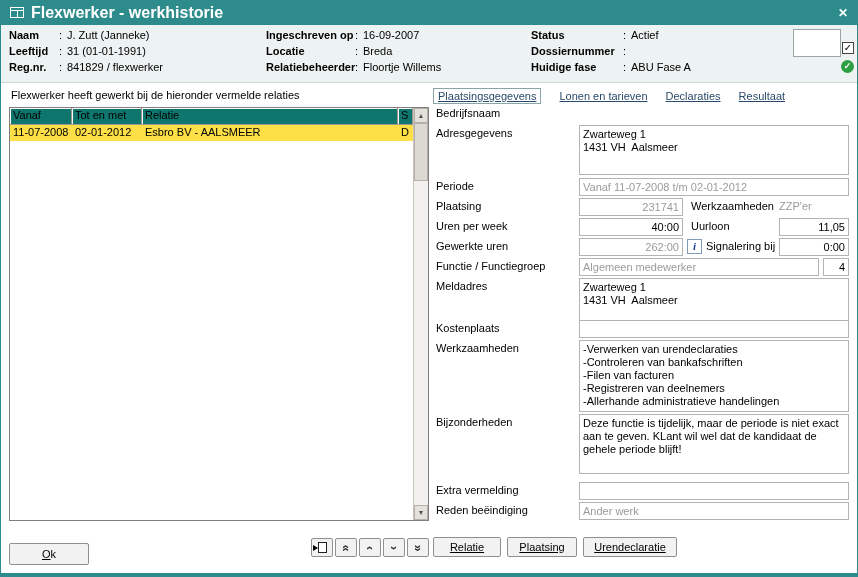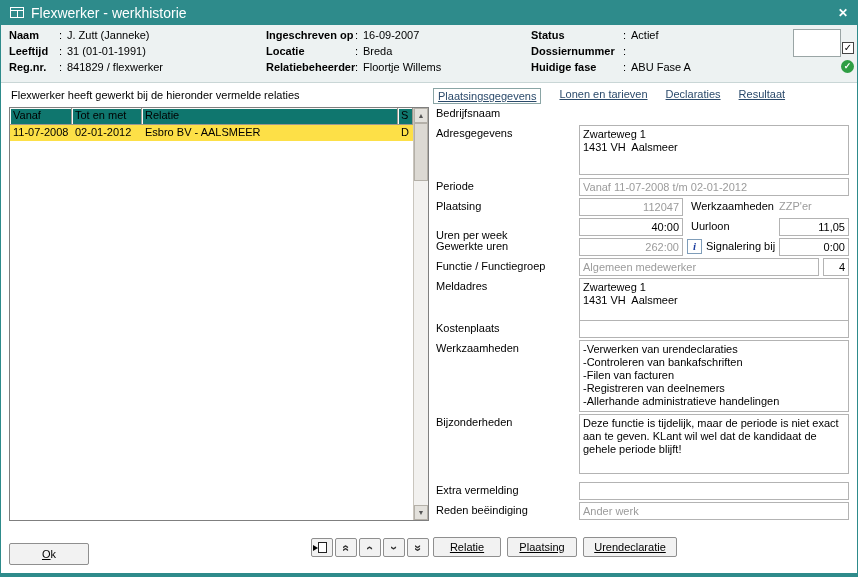--- a/index.html
+++ b/index.html
@@ -1,19 +1,19 @@
 <!DOCTYPE html>
 <html><head>
 <meta charset="utf-8">
 <style>
   *{margin:0;padding:0;box-sizing:border-box}
   body{font-family:"Liberation Sans",sans-serif;background:#ffffff}
   .window{position:relative;width:858px;height:577px;background:#fff;border:1px solid #2e8b8b;border-bottom:4px solid #2e8b8b;overflow:hidden;font-size:11px;color:#000}
   .titlebar{position:absolute;left:0;top:0;width:100%;height:24px;background:#2e8b8b;display:flex;align-items:center;gap:7px;padding:0 9px;color:#fff}
-  .titlebar .title{font-weight:normal;font-size:14px}
+  .titlebar .title{font-weight:bold;font-size:16px}
   .titlebar .close{margin-left:auto;font-weight:bold;font-size:12px;cursor:default}
   .header{position:absolute;left:0;top:24px;width:100%;height:58px;background:#edf2f2;border-bottom:1px solid #c9d6d6}
   .hl{position:absolute;font-weight:bold;white-space:nowrap}
   .hc{position:absolute}
   .hc::before{content:":"}
   .hv{position:absolute;white-space:nowrap}
   .photo{position:absolute;width:48px;height:28px;background:#fff;border:1px solid #9aa5a5}
   .chk{position:absolute;width:12px;height:12px;border:1px solid #444;background:#fff;text-align:center;line-height:10px;font-size:10px}
   .okc{position:absolute;width:13px;height:13px;border-radius:50%;background:#2e9e44;color:#fff;text-align:center;line-height:13px;font-size:9px;font-weight:bold}
   .caption{position:absolute;white-space:nowrap}
@@ -29,21 +29,21 @@
   .sbtn.up{top:0}
   .sbtn.down{bottom:0}
   .sthumb{position:absolute;left:0;top:15px;width:100%;height:58px;background:#dcd9d3;border:1px solid #b4b0a8}
   .btn{position:absolute;background:#f2f2f2;border:1px solid #8f8f8f;border-radius:2px;display:flex;align-items:center;justify-content:center;font-size:11px}
   .btn .fl{display:block}
   .btn .fl::first-letter{text-decoration:underline}
   .btn.nav{width:22px;height:19px}
   .rot{display:inline-block;transform:rotate(90deg);font-size:12px;font-weight:bold;color:#333;line-height:1}
   .doc-ic{position:relative;width:9px;height:11px;border:1px solid #222;background:#fff;display:inline-block}
   .doc-ic::after{content:"";position:absolute;left:-6px;top:2px;border-top:3px solid transparent;border-bottom:3px solid transparent;border-left:5px solid #000}
-  .tabs{position:absolute;left:432px;top:87px;display:flex;gap:18px;}
+  .tabs{position:absolute;left:432px;top:87px;display:flex;gap:18px;align-items:center}
   .tab{color:#2b4a6b;text-decoration:underline;white-space:nowrap}
   .tab.active{border:1px solid #8aa5a5;padding:1px 4px}
   .flabel{position:absolute;left:435px;white-space:nowrap}
   .flabel2{position:absolute;white-space:nowrap}
   .tbox{position:absolute;height:18px;line-height:16px;background:#fff;border:1px solid #b3b3b3;padding:0 3px;overflow:hidden;white-space:nowrap}
   .tbox.num{text-align:right}
   .dis{color:#9b9b9b}
   .tarea{position:absolute;background:#fff;border:1px solid #b3b3b3;padding:2px 3px;line-height:13px;white-space:pre-wrap;overflow:hidden}
   .plain{position:absolute;white-space:nowrap}
   .info{position:absolute;width:15px;height:15px;border:1px solid #7f9db9;background:#fff;color:#1f3f9f;text-align:center;line-height:13px;font-family:"Liberation Serif",serif;font-style:italic;font-weight:bold;font-size:11px}
@@ -154,25 +154,25 @@
   <span class="flabel" style="top:106px">Bedrijfsnaam</span>
 
   <span class="flabel" style="top:126px">Adresgegevens</span>
   <div class="tarea" style="left:578px;top:124px;width:270px;height:50px">Zwarteweg 1
 1431 VH  Aalsmeer</div>
 
   <span class="flabel" style="top:179px">Periode</span>
   <div class="tbox dis" style="left:578px;top:177px;width:270px">Vanaf 11-07-2008 t/m 02-01-2012</div>
 
   <span class="flabel" style="top:199px">Plaatsing</span>
-  <div class="tbox num dis" style="left:578px;top:197px;width:104px">112047</div>
+  <div class="tbox num dis" style="left:578px;top:197px;width:104px">231741</div>
   <span class="flabel2" style="left:690px;top:199px">Werkzaamheden</span>
   <span class="plain dis" style="left:778px;top:199px">ZZP'er</span>
 
-  <span class="flabel" style="top:228px">Uren per week</span>
+  <span class="flabel" style="top:219px">Uren per week</span>
   <div class="tbox num" style="left:578px;top:217px;width:104px">40:00</div>
   <span class="flabel2" style="left:690px;top:219px">Uurloon</span>
   <div class="tbox num" style="left:778px;top:217px;width:70px">11,05</div>
 
   <span class="flabel" style="top:239px">Gewerkte uren</span>
   <div class="tbox num dis" style="left:578px;top:237px;width:104px">262:00</div>
   <div class="info" style="left:686px;top:238px">i</div>
   <span class="flabel2" style="left:705px;top:239px">Signalering bij</span>
   <div class="tbox num" style="left:778px;top:237px;width:70px">0:00</div>
 

